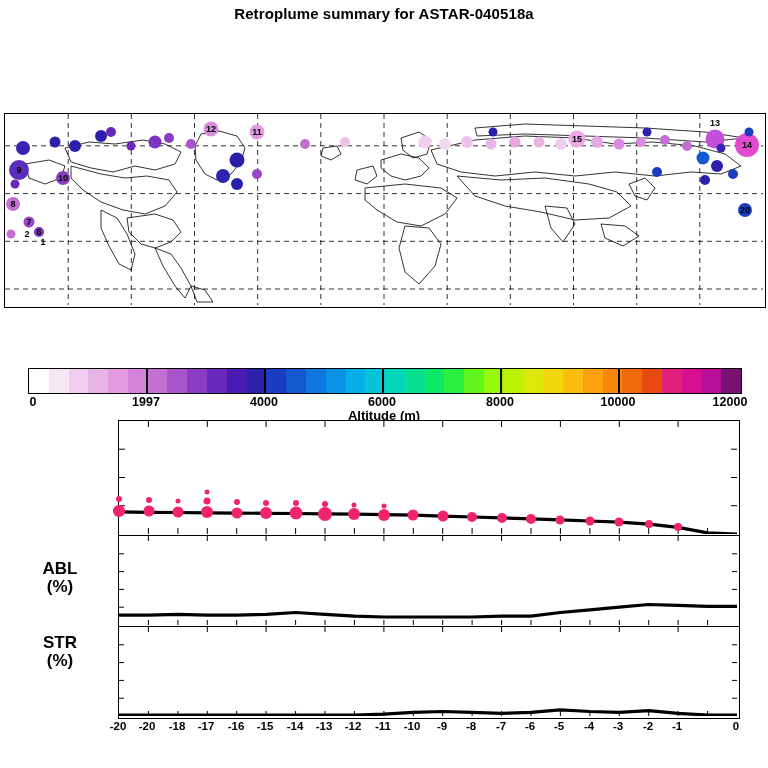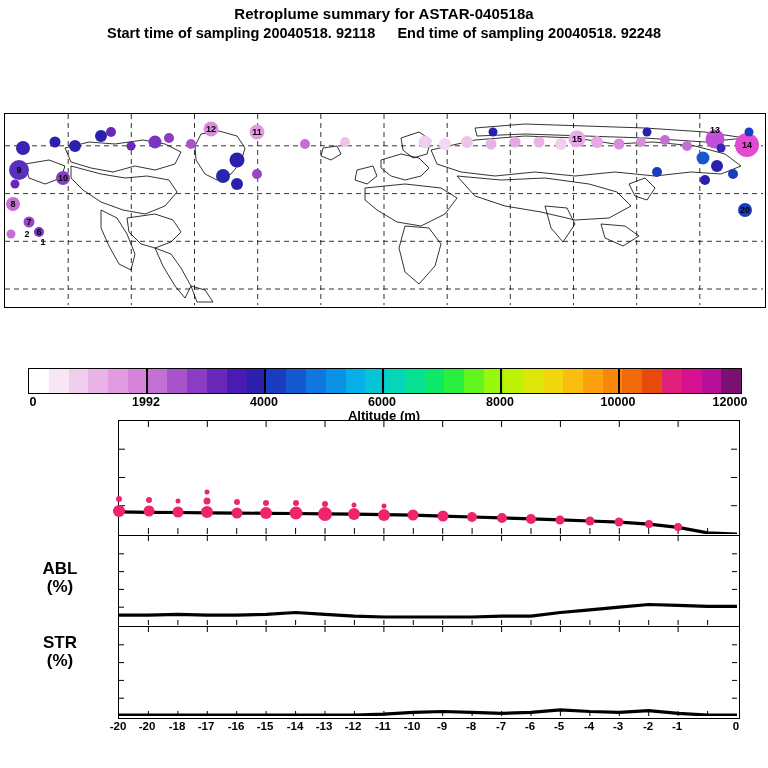--- a/index.html
+++ b/index.html
@@ -91,23 +91,20 @@
     position:absolute;left:118px;top:320px;width:620px;text-align:center;
     font-size:14px;font-weight:bold;
   }
   .dot{position:absolute;border-radius:50%;transform:translate(-50%,-50%);}
 </style>
 </head>
 <body>
 
 <div class="title-block">
   <div class="title-main">Retroplume summary for ASTAR-040518a</div>
-  <div class="title-sub sampling-row">
-    <span>Start time of sampling 20040518. 92118</span><span class="gap"></span><span>End time of sampling 20040518. 92248</span>
-  </div>
 </div>
 
 <div id="map-panel">
   <svg id="map-svg" width="758" height="191" viewBox="0 0 758 191">
 
     <g>
       <line class="gridline" x1="63.2" y1="0" x2="63.2" y2="191"></line>
       <line class="gridline" x1="126.3" y1="0" x2="126.3" y2="191"></line>
       <line class="gridline" x1="189.5" y1="0" x2="189.5" y2="191"></line>
       <line class="gridline" x1="252.7" y1="0" x2="252.7" y2="191"></line>
@@ -157,21 +154,21 @@
 
       <path d="M470 14 L520 10 L580 12 L640 14 L700 18 L740 24 L700 28 L640 24 L580 22 L520 20 L472 22 Z"></path>
 
       <path d="M186 172 L200 176 L208 188 L192 188 Z"></path>
     </g>
   </svg>
 
   <div class="pt" style="left:742px;top:31px;width:24px;height:24px;background:#e24bd0;"></div>
   <div class="ptlabel" style="left:742px;top:31px;">14</div>
   <div class="pt" style="left:710px;top:25px;width:19px;height:19px;background:#c24fd8;"></div>
-  <div class="ptlabel" style="left:710px;top:16px;">13</div>
+  <div class="ptlabel" style="left:710px;top:9px;">13</div>
   <div class="pt" style="left:572px;top:25px;width:17px;height:17px;background:#eca8e8;"></div>
   <div class="ptlabel" style="left:572px;top:25px;">15</div>
   <div class="pt" style="left:252px;top:18px;width:15px;height:15px;background:#e29ae0;"></div>
   <div class="ptlabel" style="left:252px;top:18px;">11</div>
   <div class="pt" style="left:206px;top:15px;width:15px;height:15px;background:#d98ddc;"></div>
   <div class="ptlabel" style="left:206px;top:15px;">12</div>
   <div class="pt" style="left:14px;top:56px;width:20px;height:20px;background:#5a2fc0;"></div>
   <div class="ptlabel" style="left:14px;top:56px;">9</div>
   <div class="pt" style="left:58px;top:64px;width:14px;height:14px;background:#8a3dc4;"></div>
   <div class="ptlabel" style="left:58px;top:64px;">10</div>
@@ -264,21 +261,21 @@
     <div style="background:#b80f98"></div>
       <div style="background:#7a1070"></div>
     <span class="cbar-tickmark" style="left:117px"></span>
     <span class="cbar-tickmark" style="left:235px"></span>
     <span class="cbar-tickmark" style="left:353px"></span>
     <span class="cbar-tickmark" style="left:471px"></span>
     <span class="cbar-tickmark" style="left:589px"></span>
   </div>
   <div id="cbar-labels">
     <span style="left:5px">0</span>
-    <span style="left:118px">1992</span>
+    <span style="left:118px">1997</span>
     <span style="left:236px">4000</span>
     <span style="left:354px">6000</span>
     <span style="left:472px">8000</span>
     <span style="left:590px">10000</span>
     <span style="left:702px">12000</span>
   </div>
   <div id="cbar-title">Altitude (m)</div>
 </div>
 
 <div id="ts-area">

